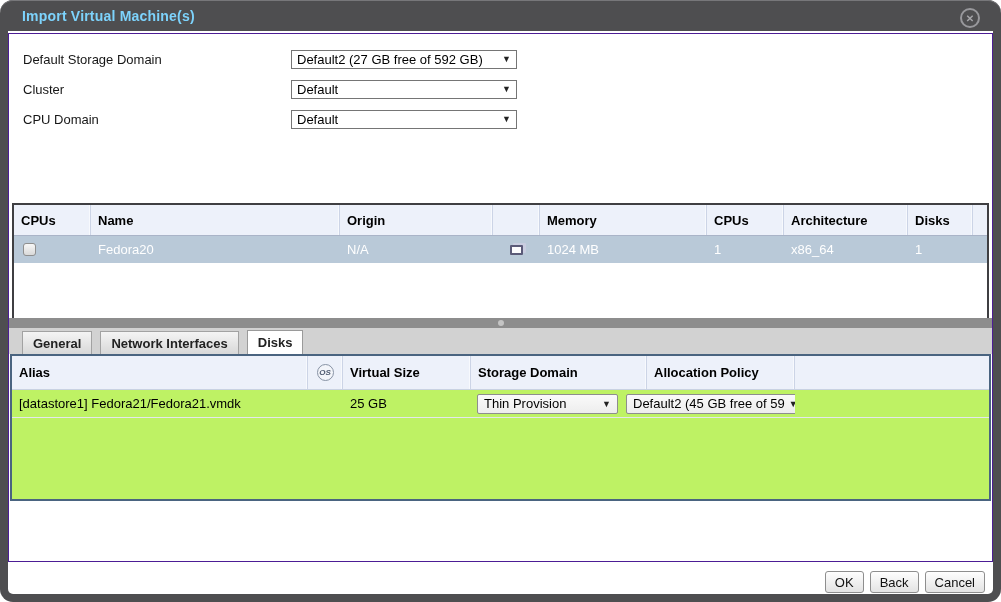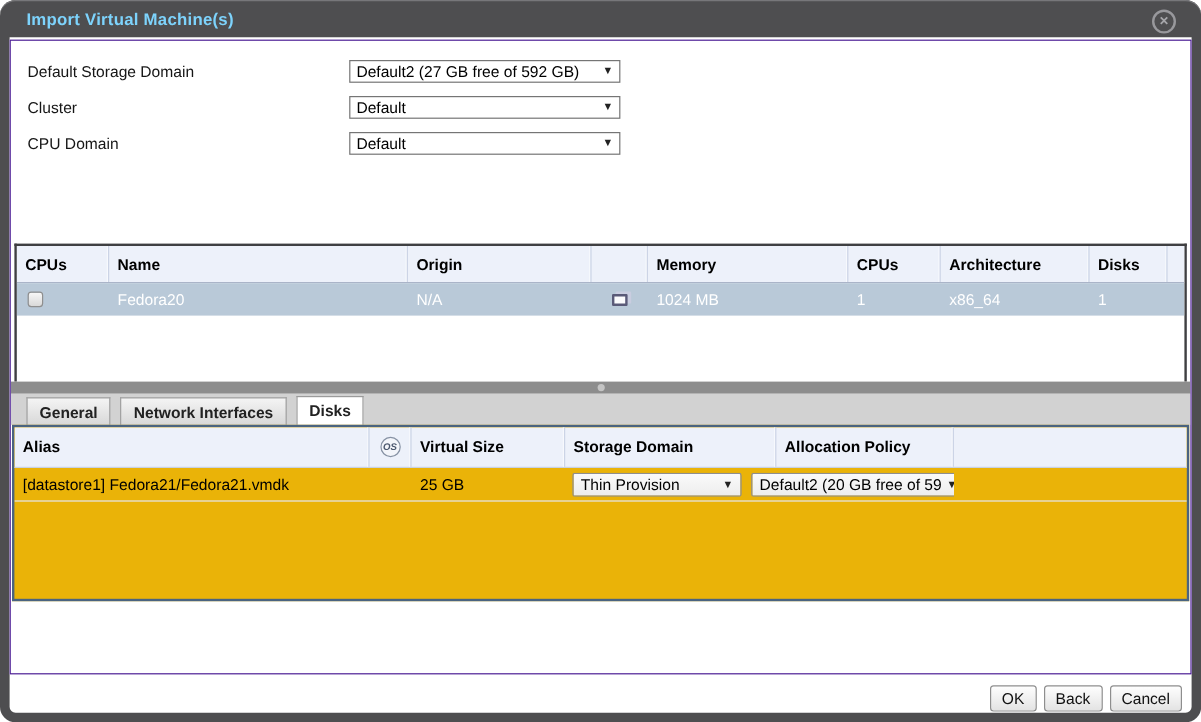--- a/index.html
+++ b/index.html
@@ -87,21 +87,21 @@
   .tabbar { height: 26px; background: #d2d2d2; display: flex; align-items: flex-end; padding-left: 13px; }
   .tab {
     height: 23px; display: flex; align-items: center; padding: 0 10px; margin-right: 8px;
     font-size: 13px; font-weight: bold; color: #222; cursor: pointer;
     background: linear-gradient(#f4f4f4, #d8d8d8); border: 1px solid #a2a2a2; border-bottom: none;
   }
   .tab.active { background: #ffffff; height: 24px; border-color: #9a9a9a; }
 
   
   .tab-content {
-    height: 147px; margin: 0 1px; border: 2px solid #4a6480; background: #eab308;
+    height: 147px; margin: 0 1px; border: 2px solid #4a6480; background: #bef264;
     display: flex; flex-direction: column; overflow: hidden;
   }
   .dhead { display: flex; height: 34px; background: #edf1fa; border-bottom: 1px solid #c9d2e2; }
   .dhead .hcell {
     display: flex; align-items: center; padding-left: 7px;
     font-size: 13px; font-weight: bold; color: #000;
     border-right: 1px solid #ccd4e6; box-shadow: inset -1px 0 0 #f7f9fd;
   }
   .dhead .hcell:last-child { border-right: none; box-shadow: none; }
   .d-alias { width: 296px; } .d-os { width: 35px; justify-content: center; padding-left: 0 !important; }
@@ -223,21 +223,21 @@
           <div class="cell d-os"></div>
           <div class="cell d-size">25 GB</div>
           <div class="cell d-alloc">
             <div class="row-select w-alloc">
               <span>Thin Provision</span>
               <span class="arrow">▼</span>
             </div>
           </div>
           <div class="cell d-sd">
             <div class="row-select w-sd">
-              <span>Default2 (20 GB free of 59</span>
+              <span>Default2 (45 GB free of 59</span>
               <span class="arrow">▼</span>
             </div>
           </div>
           <div class="cell d-tail"></div>
         </div>
       </div>
     </div>
 
     <div class="footer">
       <div class="btns">

